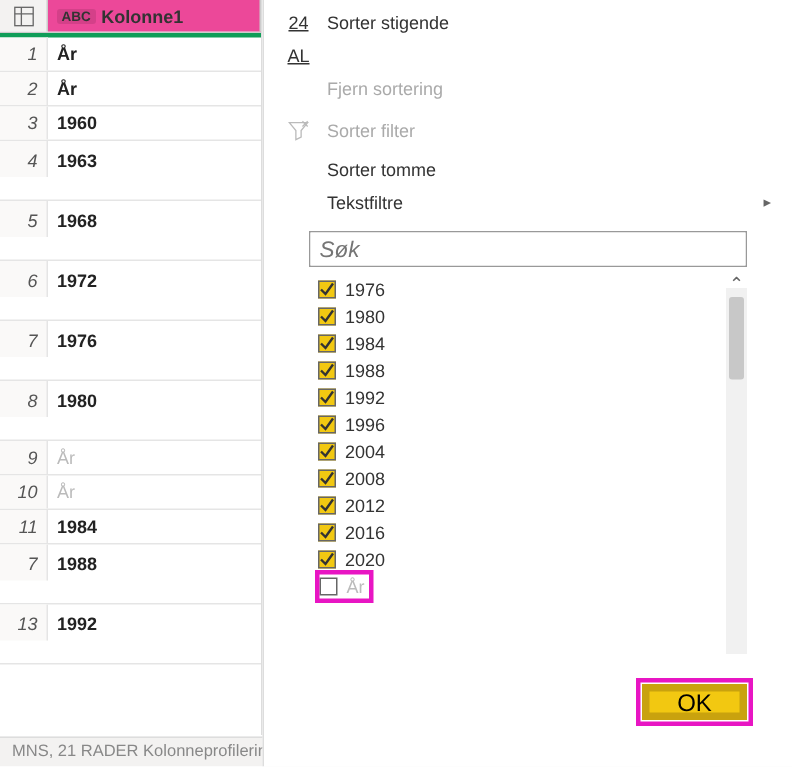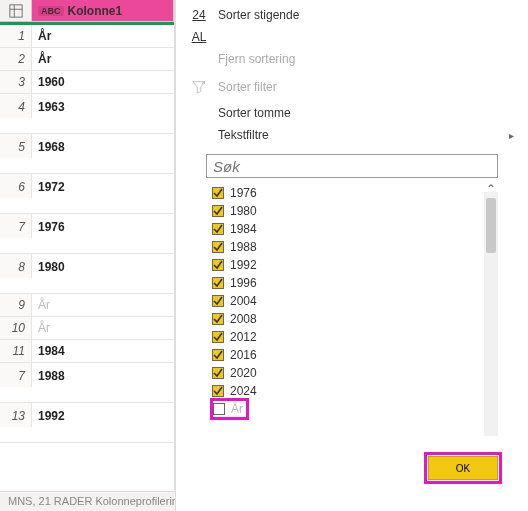--- a/index.html
+++ b/index.html
@@ -33,21 +33,21 @@
   .filter-item { display:flex; align-items:center; gap:6px; height: 18px; }
   .fchk { width:12px; height:12px; border:1px solid #666; display:inline-flex; align-items:center; justify-content:center; background:#f2c811; }
   .fchk.unchecked { background:#fff; }
   .fchk svg { width:10px; height:10px; }
   .filter-item.highlight { outline: 3px solid #e815c3; outline-offset: -1px; padding:1px 4px 1px 1px; width: max-content; }
   .filter-item.highlight .flbl { color:#bbb; }
   .scroll-track { position:absolute; right:0; top:8px; bottom:8px; width:14px; background:#f1f1f1;}
   .scroll-thumb { position:absolute; top:6px; width:10px; left:2px; height:55px; background:#c8c8c8; border-radius:2px;}
   .scroll-arrow { position:absolute; right:0; width:14px; height:14px; display:flex; align-items:center; justify-content:center; color:#666; }
   .btn-row { display:flex; justify-content:flex-end; gap:10px; padding: 12px 18px 0 0; }
-  .btn { min-width:70px; height:24px; border:1px solid #7f1d1d; background:#fff; font-size:10px; cursor:pointer; }
+  .btn { min-width:70px; height:24px; border:5px solid #7f1d1d; background:#fff; font-size:16px; cursor:pointer; }
   .btn.primary { background:#f2c811; border-color:#c9a20e; outline:3px solid #e815c3; outline-offset:1px; font-weight:400;}
   .caret { font-size:10px; color:#666;}
 </style>
 </head>
 <body>
 
 <div class="table-area">
   <div class="col-header-row">
     <div class="corner-cell">
       <svg width="14" height="14" viewBox="0 0 16 16">
@@ -235,28 +235,20 @@
             <span class="flbl">2016</span>
           </div>
           <div class="filter-item">
             <span class="fchk">
               <svg viewBox="0 0 10 10">
                 <path d="M1 5l3 3 5-7" stroke="#333" stroke-width="1.6" fill="none"></path>
               </svg>
             </span>
             <span class="flbl">2020</span>
           </div>
-          <div class="filter-item">
-            <span class="fchk">
-              <svg viewBox="0 0 10 10">
-                <path d="M1 5l3 3 5-7" stroke="#333" stroke-width="1.6" fill="none"></path>
-              </svg>
-            </span>
-            <span class="flbl">2024</span>
-          </div>
           <div class="filter-item highlight">
             <span class="fchk unchecked"></span>
             <span class="flbl">År</span>
           </div>
         </div>
       <div class="scroll-track">
         <div class="scroll-thumb"></div>
       </div>
       <div class="scroll-arrow" style="top:-2px">⌃</div>
 

